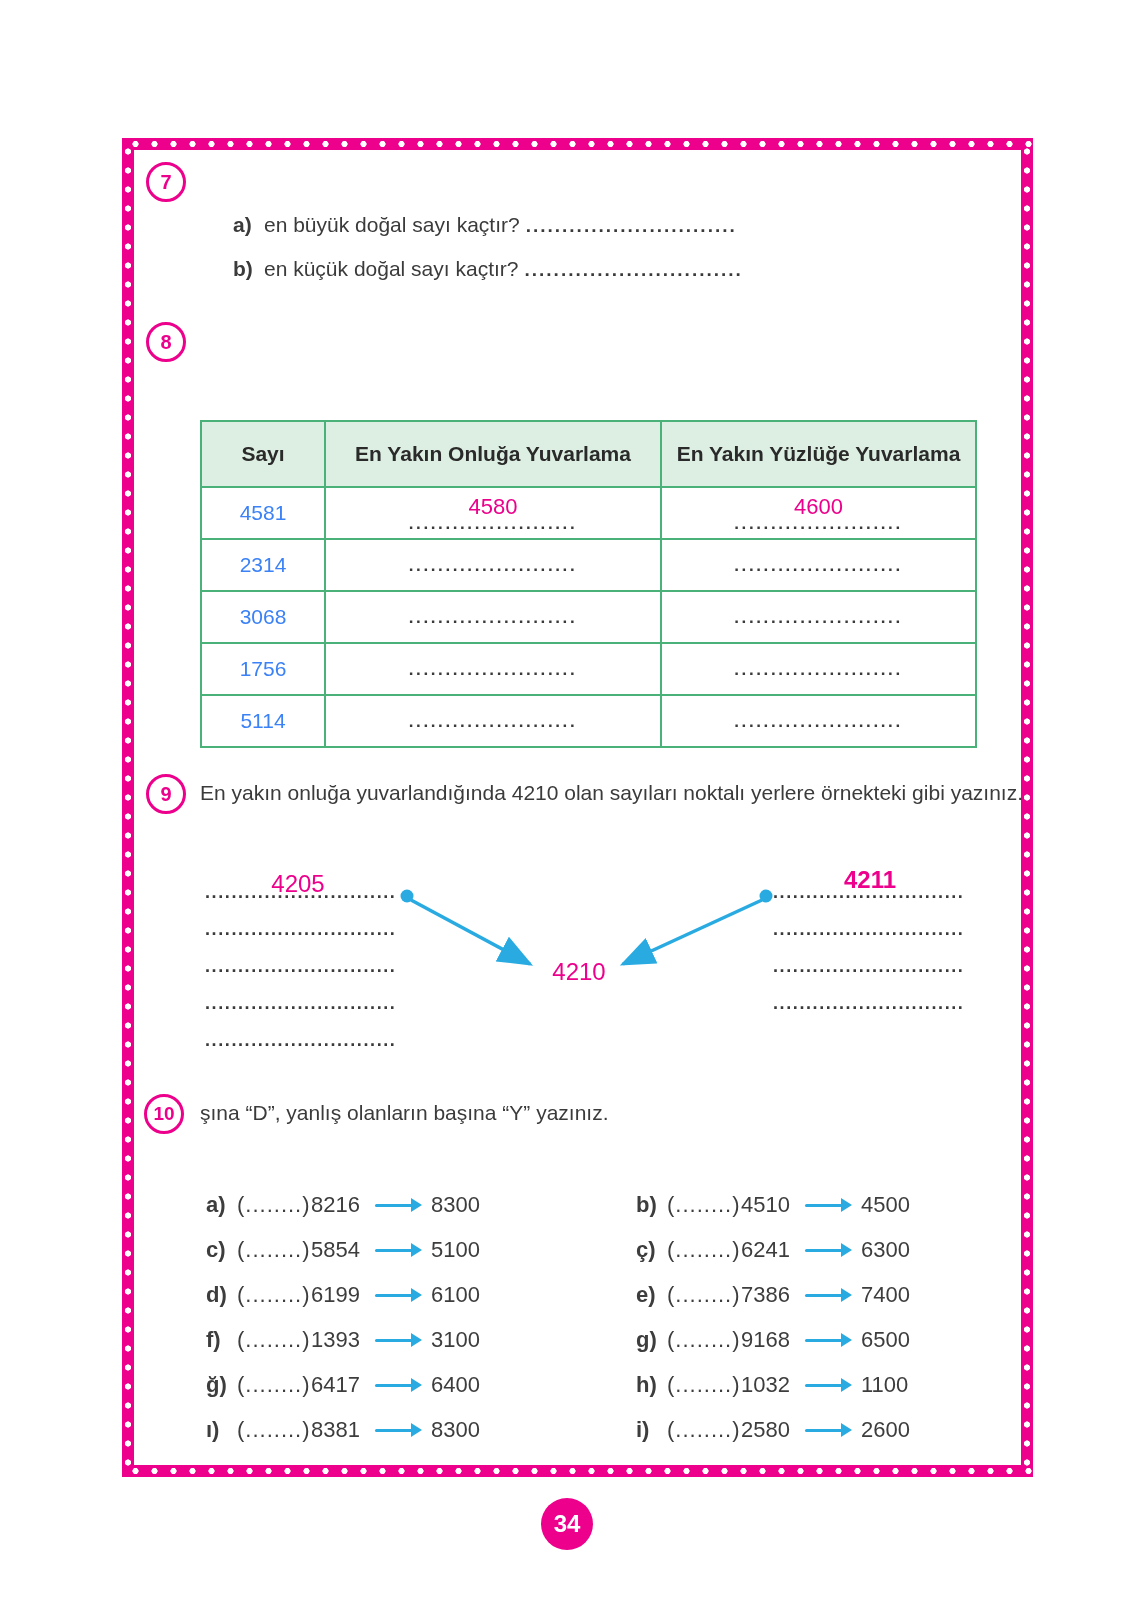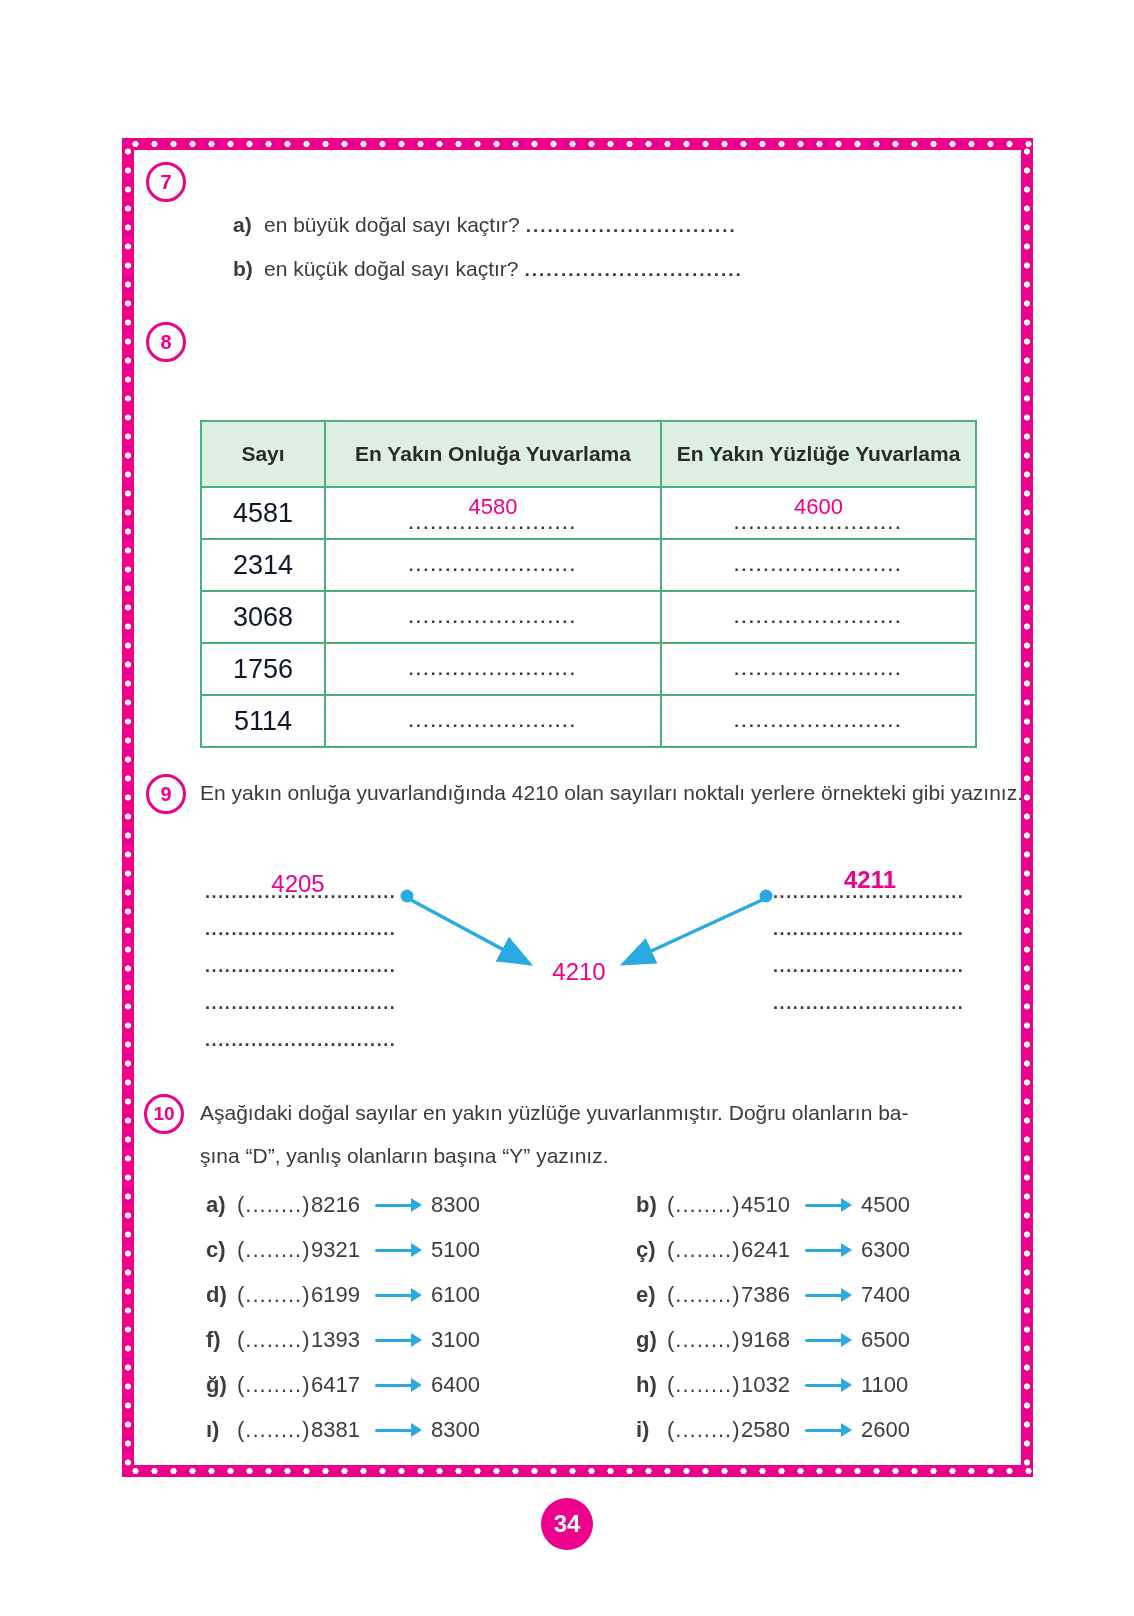--- a/index.html
+++ b/index.html
@@ -40,21 +40,21 @@
   .qtitle{position:absolute;font-size:21px;line-height:43px;color:var(--ink);}
   .q7row{position:absolute;display:flex;align-items:baseline;font-size:21px;}
   .q7row .lbl{font-weight:700;width:31px;}
   .idots{margin-left:6px;font-weight:700;letter-spacing:2px;font-size:19px;color:#3a3a3a;}
 
   
   .rtable{position:absolute;left:66px;top:270px;width:775px;border-collapse:collapse;table-layout:fixed;}
   .rtable th,.rtable td{border:2px solid var(--tborder);margin-top:19px;}
   .rtable thead th{background:var(--theadbg);height:62px;font-size:21px;font-weight:700;color:#2a2a2a;text-align:center;}
   .rtable td{height:48px;text-align:center;vertical-align:middle;background:#fff;}
-  .rtable td.num{font-size:27px;color:#0f172a;}
+  .rtable td.num{font-size:21px;color:#3b82f6;}
   .cellstack{display:flex;flex-direction:column;align-items:center;justify-content:center;}
   .ans{color:var(--pink);font-size:22px;line-height:20px;}
   .ans:empty{display:none;}
   .cdots{font-weight:700;letter-spacing:2.6px;font-size:17px;line-height:13px;color:#3a3a3a;}
 
   
   .diagram{position:absolute;left:0;top:710px;width:887px;height:340px;}
   .dline{position:absolute;font-weight:700;letter-spacing:1.6px;font-size:18px;color:#3a3a3a;white-space:nowrap;}
   .dlabel{position:absolute;color:var(--pink);font-size:24px;text-align:center;width:140px;}
   .diagram-svg{position:absolute;left:0;top:0;width:887px;height:340px;}
@@ -219,36 +219,35 @@
         <line x1="277" y1="40" x2="396" y2="104" stroke="#29abe2" stroke-width="3.5" marker-end="url(#arr)"></line>
         <line x1="628" y1="40" x2="489" y2="104" stroke="#29abe2" stroke-width="3.5" marker-end="url(#arr)"></line>
       </svg>
       <div class="dlabel" style="left:375px;top:98px;">4210</div>
     </div>
 
     <div class="qbadge" style="left:10px;top:944px;">
       <span style="font-size:19px;">10</span>
     </div>
     <div class="qtitle" style="left:66px;top:941px;width:835px;">
-      <div>Aşağıdaki doğal sayılar en yakın yüzlüğe yuvarlanmıştır. Doğru olanların ba-</div>
       <div>şına “D”, yanlış olanların başına “Y” yazınız.</div>
     </div>
 
     <div class="xcol" style="left:72px;top:1043px;">
       <div class="qrow">
           <span class="lbl">a)</span>
           <span class="par">(........)</span>
           <span class="from">8216</span>
           <span class="arrow"></span>
           <span class="to">8300</span>
         </div>
       <div class="qrow">
           <span class="lbl">c)</span>
           <span class="par">(........)</span>
-          <span class="from">9321</span>
+          <span class="from">5854</span>
           <span class="arrow"></span>
           <span class="to">5100</span>
         </div>
       <div class="qrow">
           <span class="lbl">d)</span>
           <span class="par">(........)</span>
           <span class="from">6199</span>
           <span class="arrow"></span>
           <span class="to">6100</span>
         </div>

